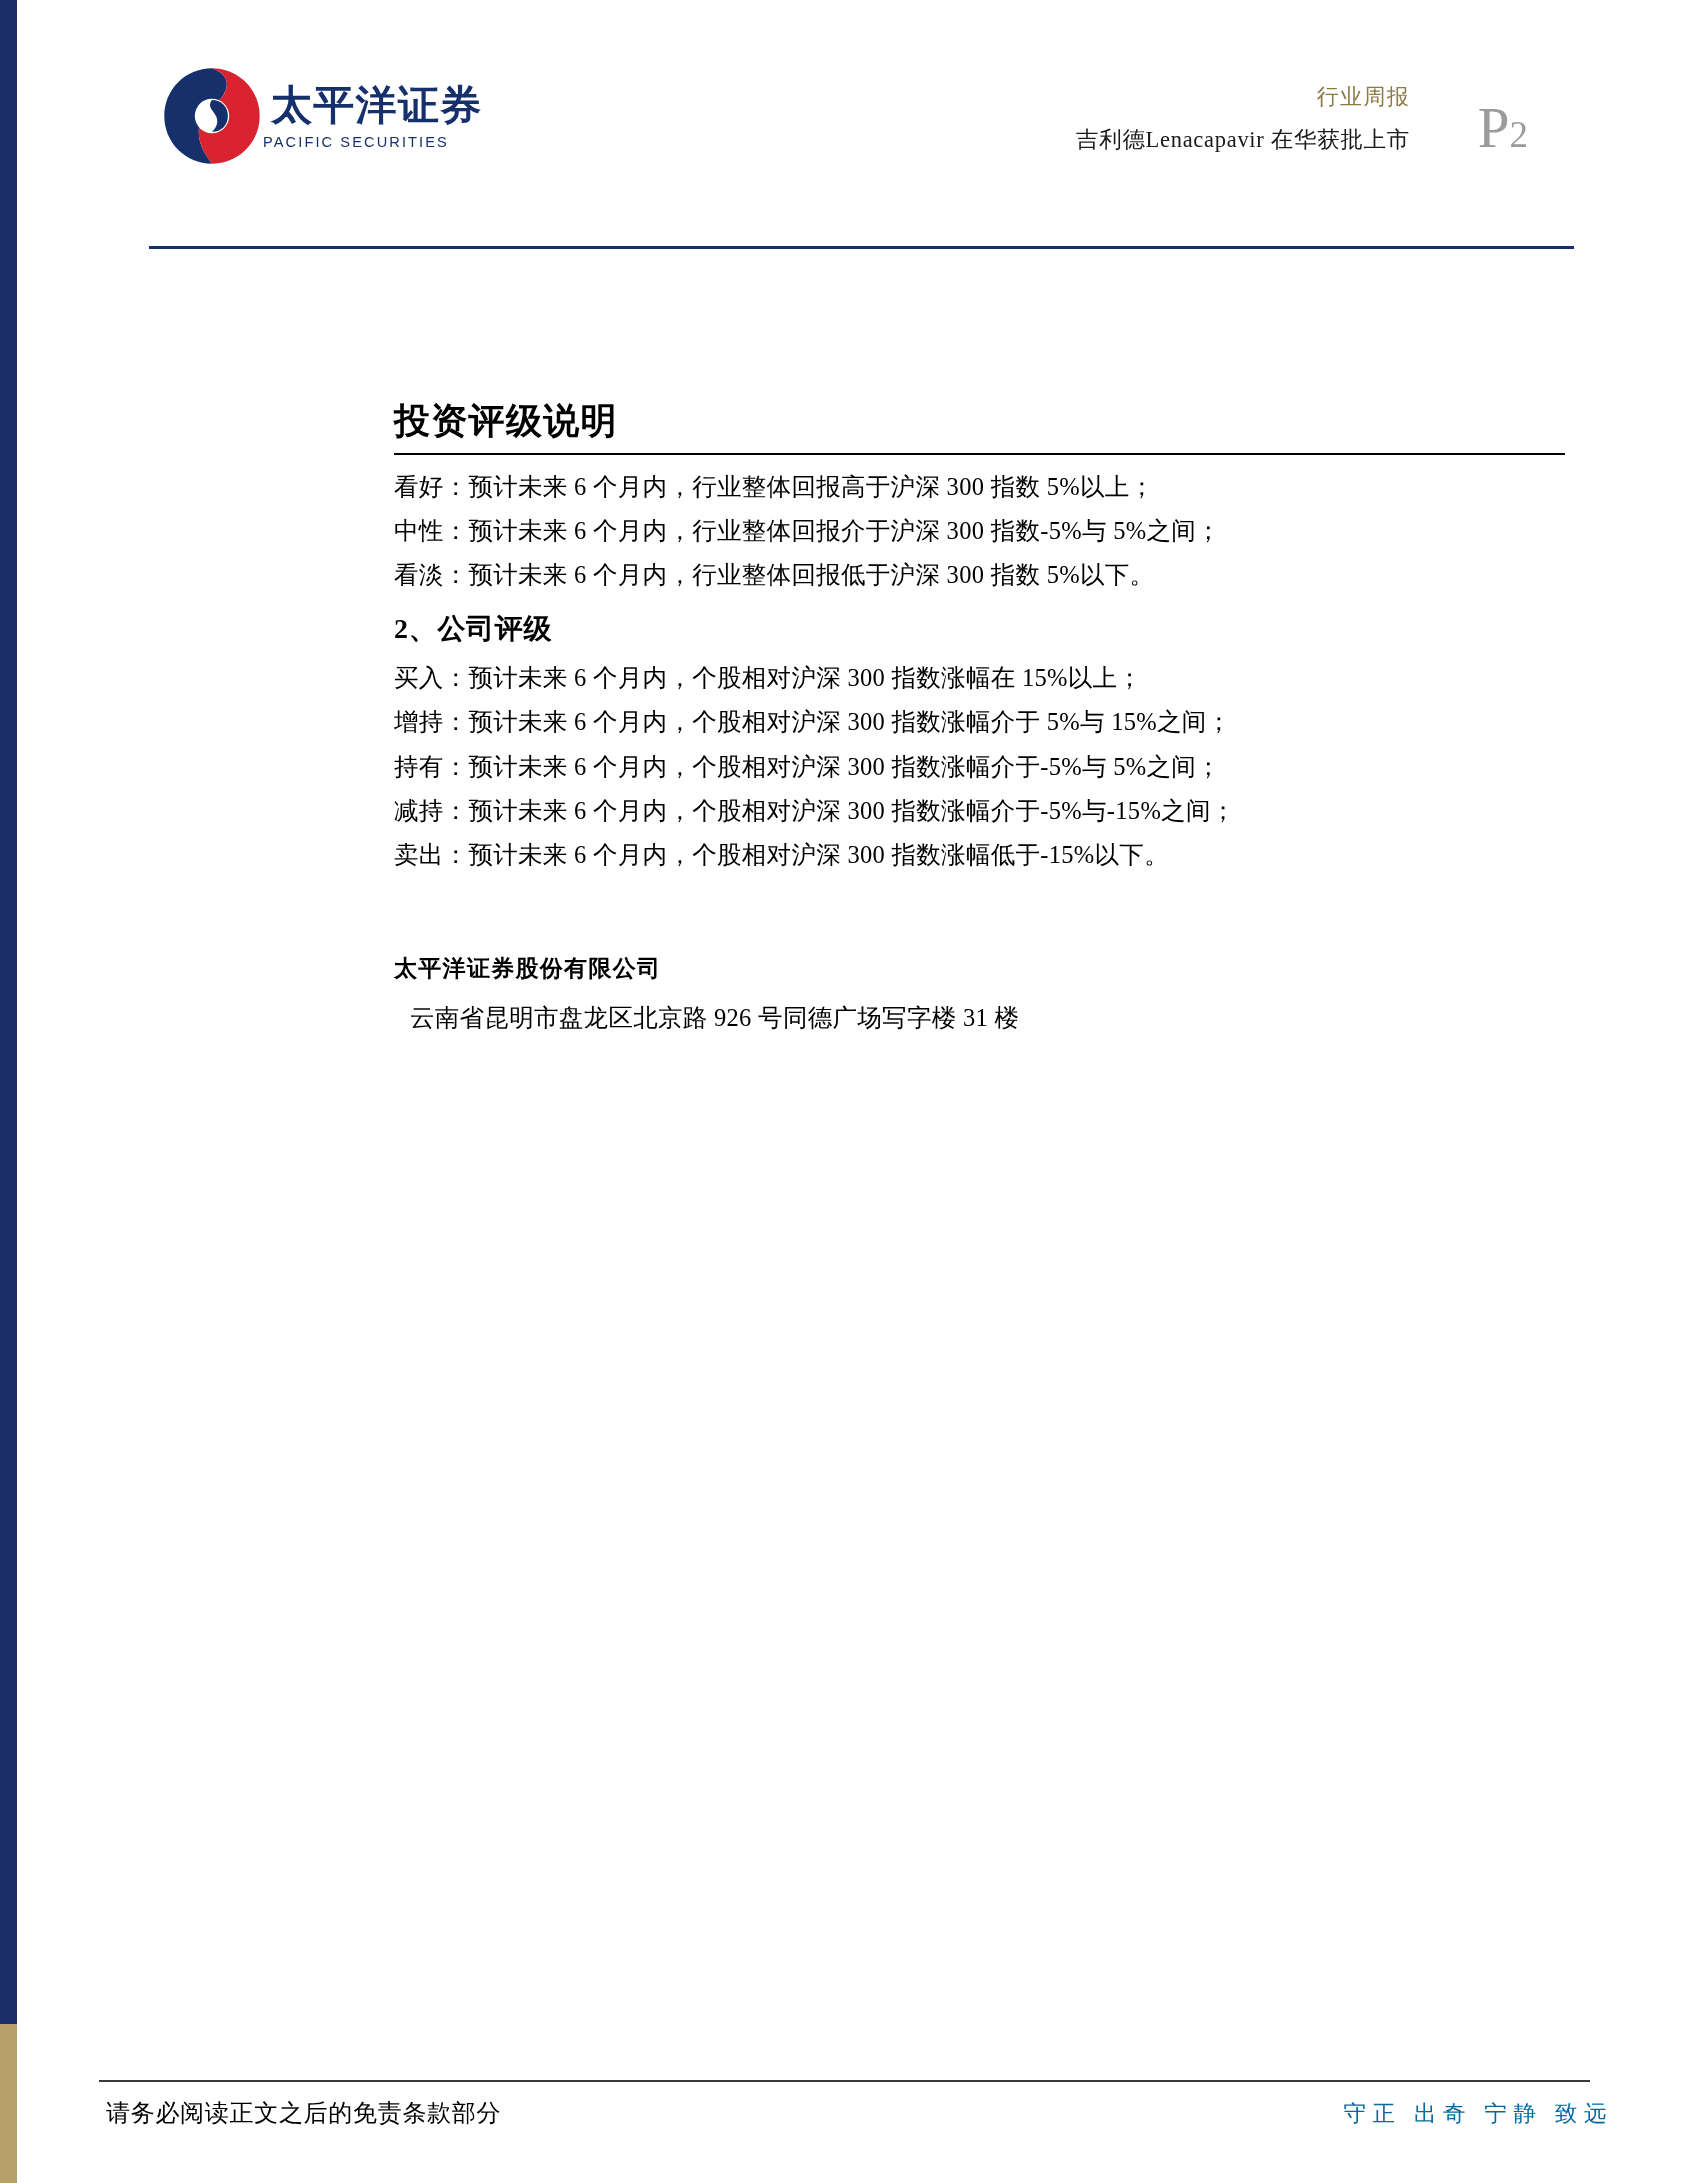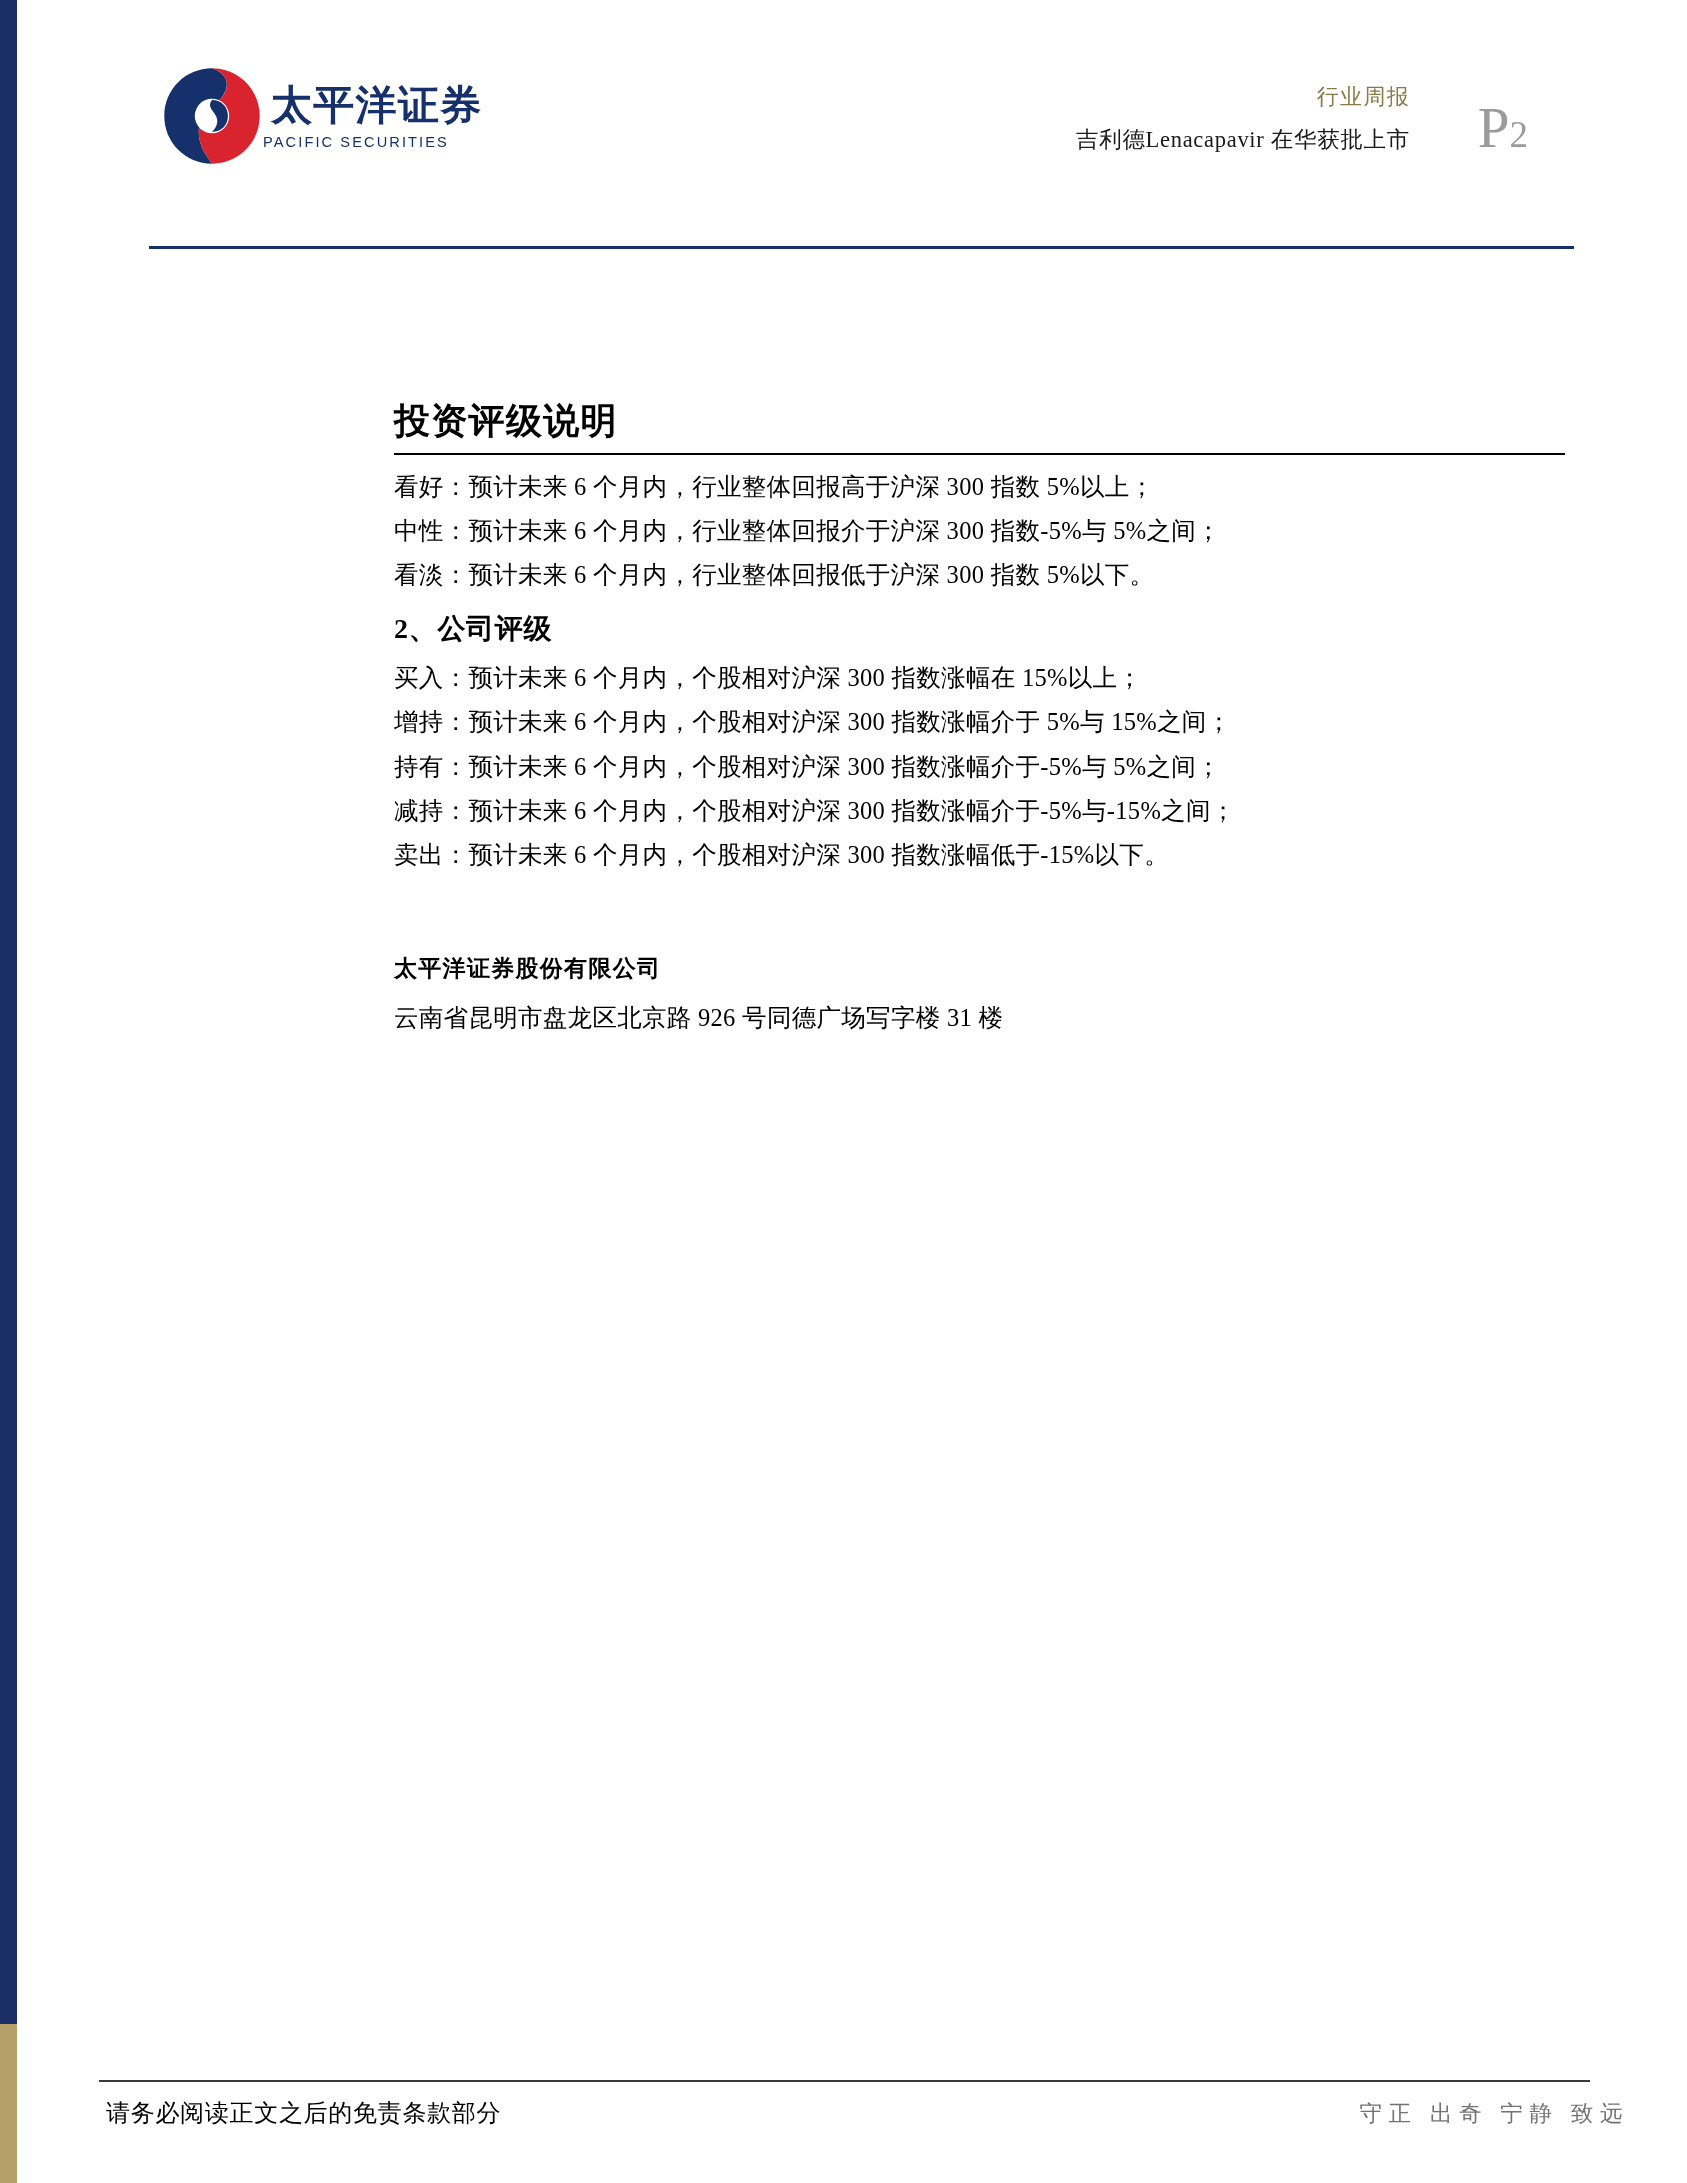--- a/index.html
+++ b/index.html
@@ -169,21 +169,21 @@
     font-family: "Liberation Serif", serif;
     font-size: 23px;
     font-weight: bold;
     margin: 0 0 17px 0;
     letter-spacing: 1.3px;
     color: #000;
   }
   p.address {
     font-family: "Liberation Serif", serif;
     font-size: 24.5px;
-    margin: 0;
+    margin: 16px;
     letter-spacing: 0.3px;
     color: #000;
   }
 
   
   .footer-rule {
     position: absolute;
     left: 99px;
     top: 2080px;
     width: 1491px;
@@ -194,26 +194,26 @@
     position: absolute;
     left: 106px;
     top: 2097px;
     font-family: "Liberation Serif", serif;
     font-size: 24px;
     letter-spacing: 0.7px;
     color: #000;
   }
   .footer-right {
     position: absolute;
-    right: 102px;
+    right: 118px;
     top: 2098px;
     font-family: "Liberation Serif", serif;
     font-size: 22.5px;
     letter-spacing: 6.6px;
-    color: #737373;
+    color: #0369a1;
   }
 </style>
 </head>
 <body>
 
 <div class="page">
 
   <div class="left-bar-top"></div>
   <div class="left-bar-bottom"></div>
 

